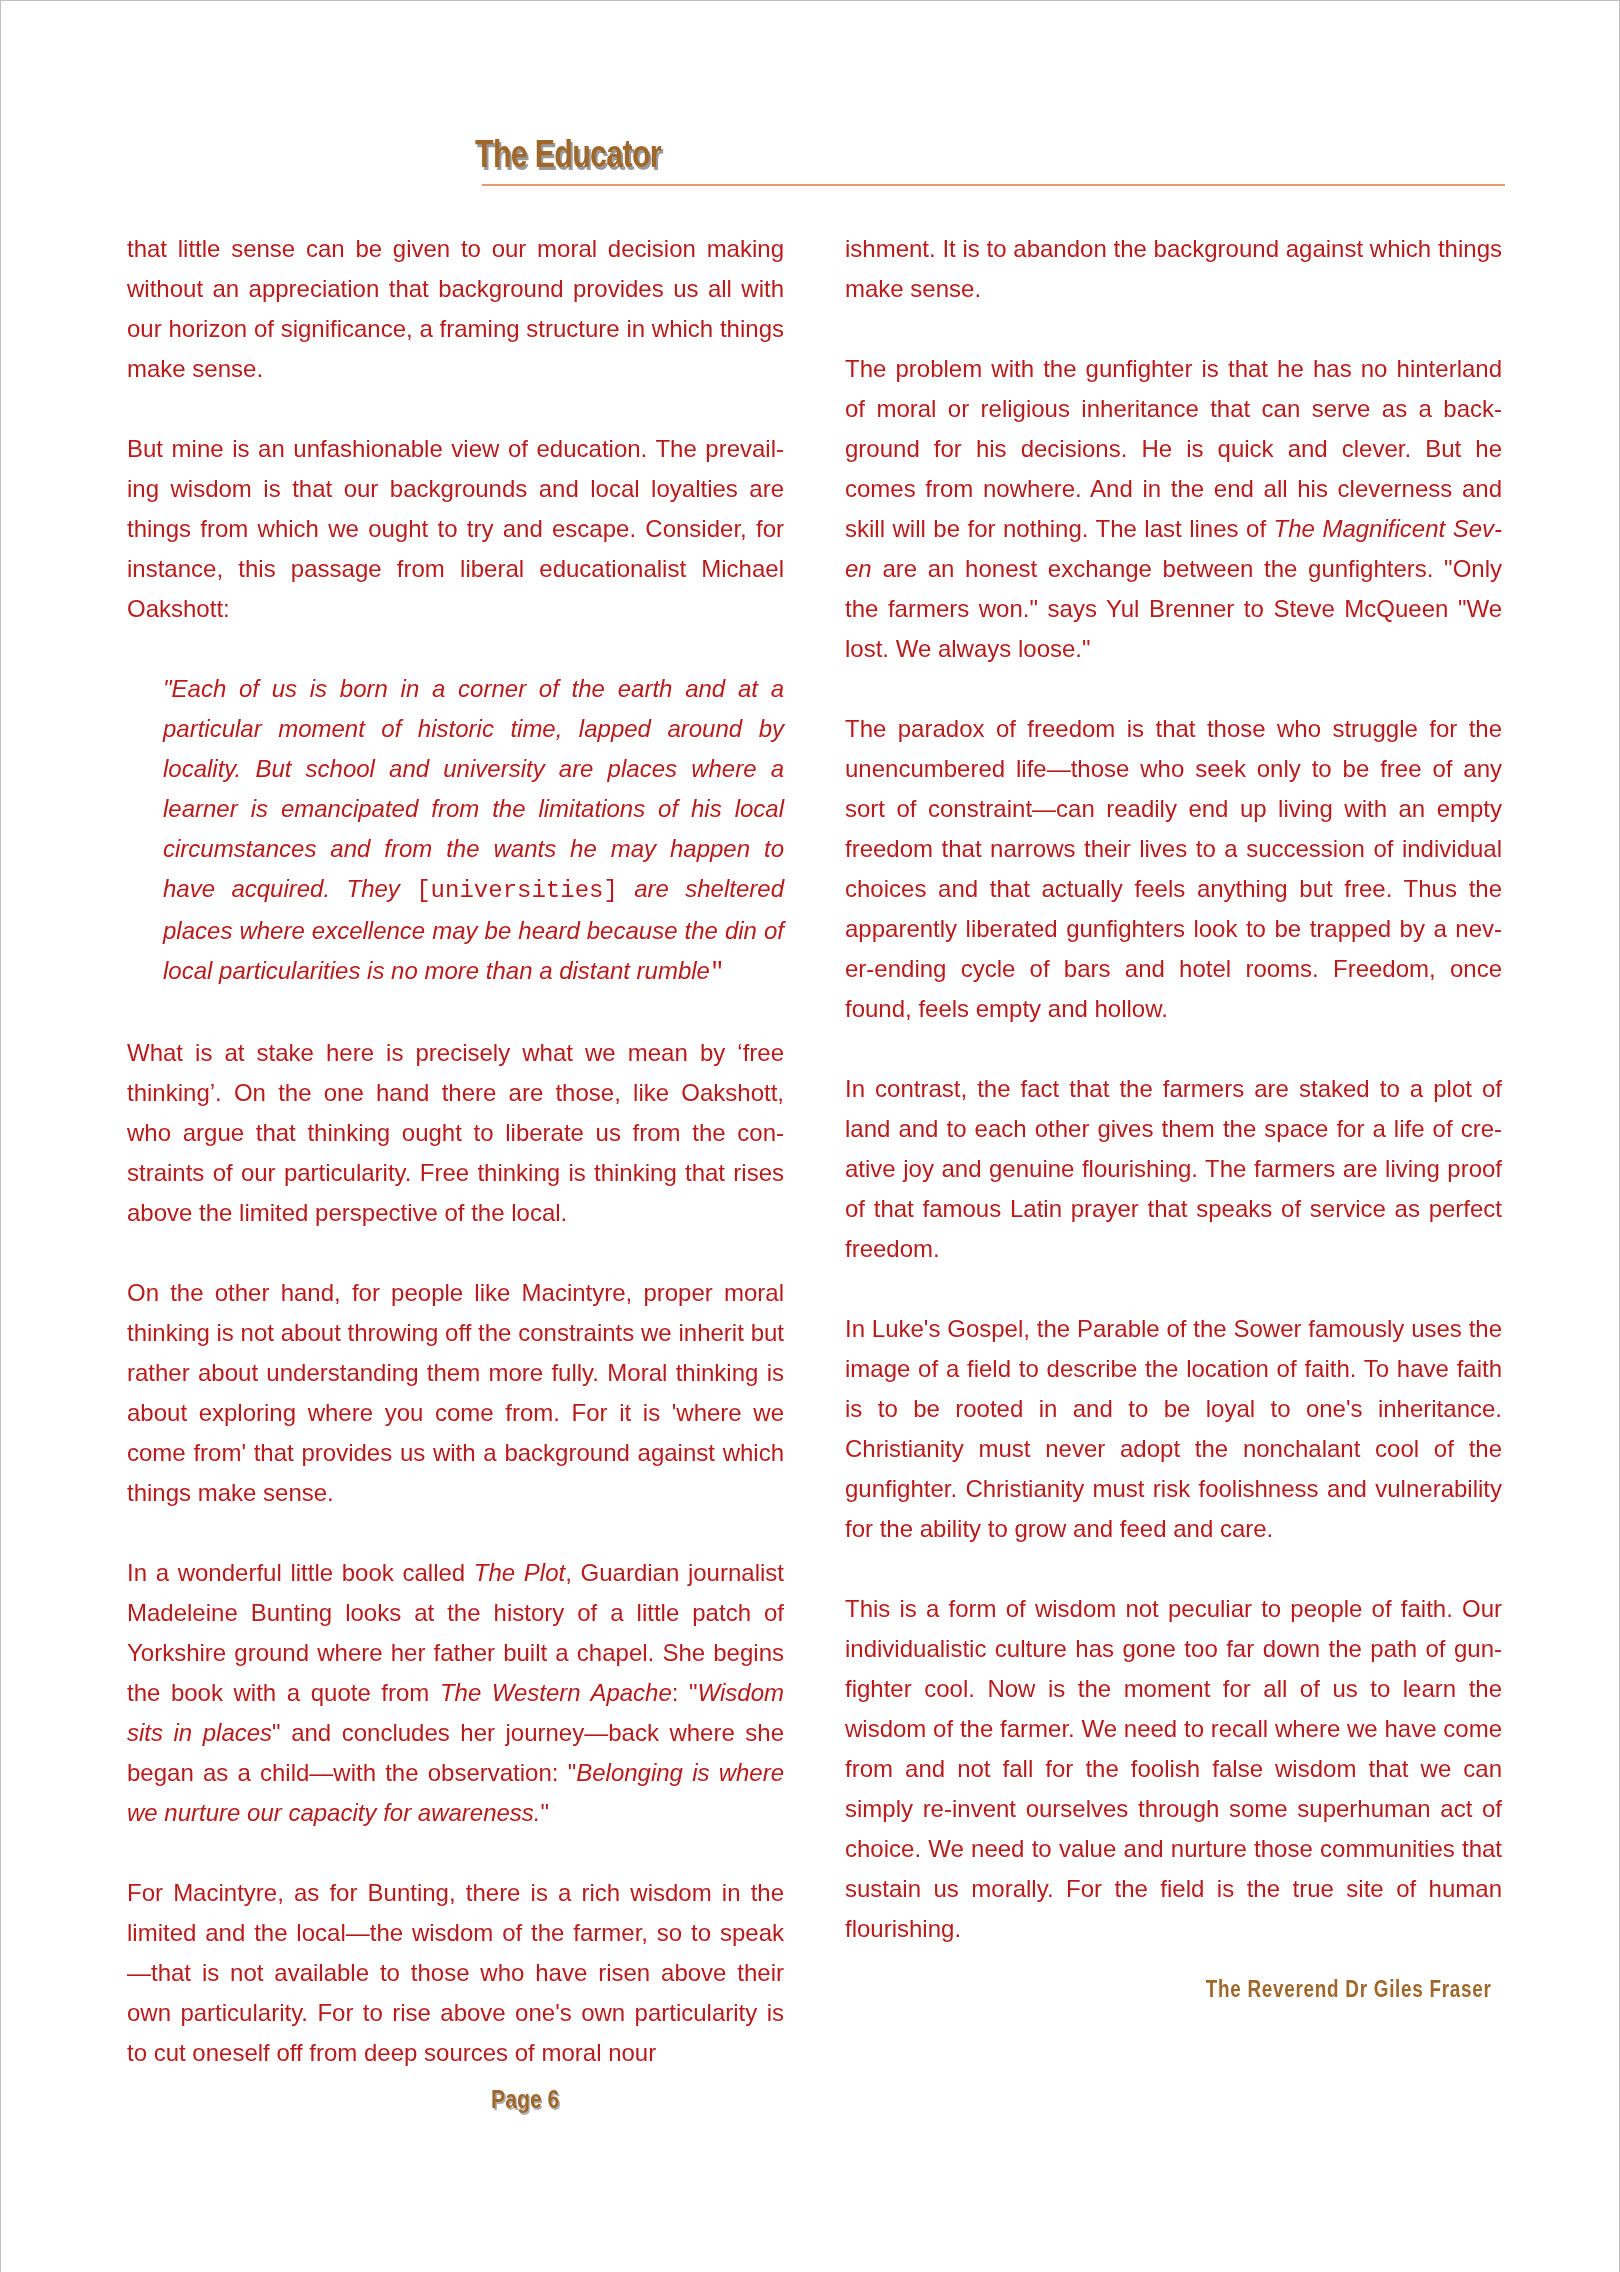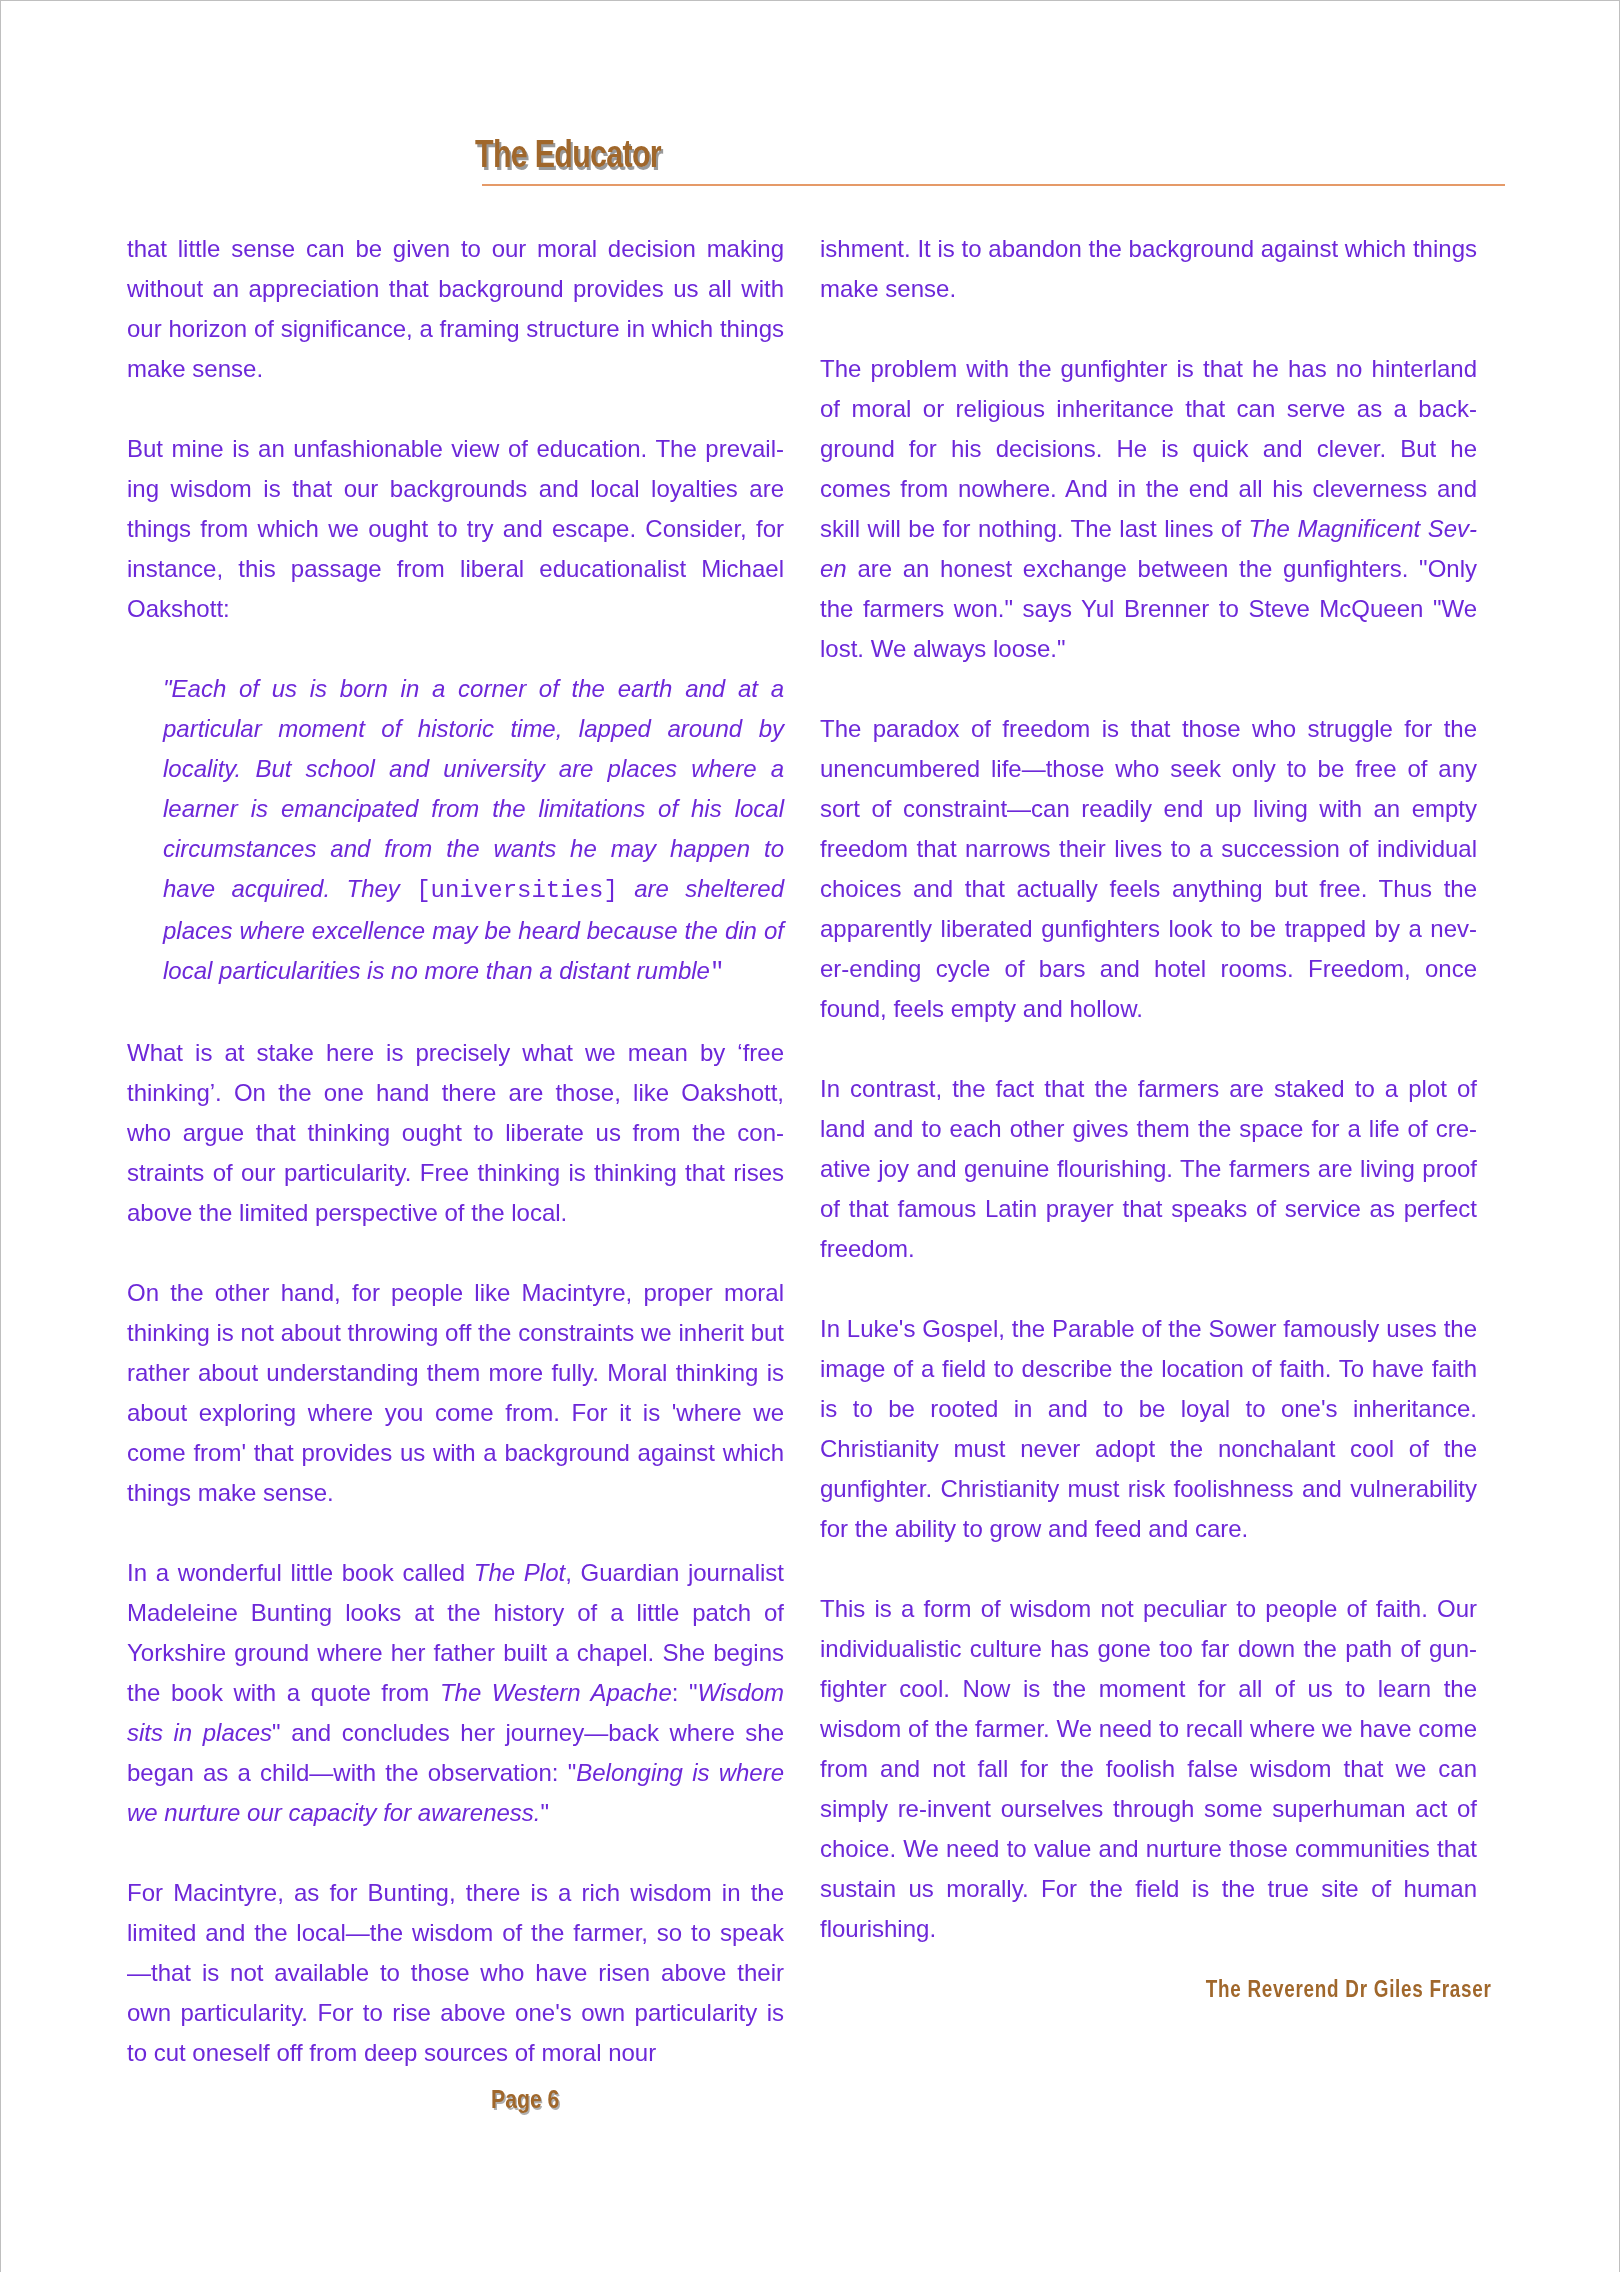--- a/index.html
+++ b/index.html
@@ -15,25 +15,25 @@
     transform: scaleX(0.78); transform-origin: left top;
     text-shadow: 2.6px 2.6px 0 #9a9a9a;
   }
   .masthead-rule {
     position: absolute; left: 481px; top: 183px; width: 1023px; height: 1.8px;
     background: #e59a68;
   }
   .column {
     position: absolute; top: 228px; width: 657px;
     font-family: "Liberation Sans", sans-serif; font-size: 24px;
-    line-height: 40px; color: #6d28d9; text-align: justify;
+    line-height: 40px; color: #b91c1c; text-align: justify;
     hyphens: manual;
   }
   .col-left { left: 126px; }
-  .col-right { left: 819px; width: 657px; }
+  .col-right { left: 844px; width: 657px; }
   .column p { margin: 0 0 40px 0; }
   .column p.quote { font-style: italic; margin-left: 36px; }
   .column p.quote .upright { font-style: normal; font-family: Liberation Mono, monospace; }
   .column em { font-style: italic; }
   .byline {
     position: absolute; right: 127px; top: 1975px;
     font-family: "Liberation Sans", sans-serif; font-weight: bold;
     font-size: 23px; color: #a0672b; letter-spacing: 0.9px;
     transform: scaleX(0.82); transform-origin: right top;
   }

